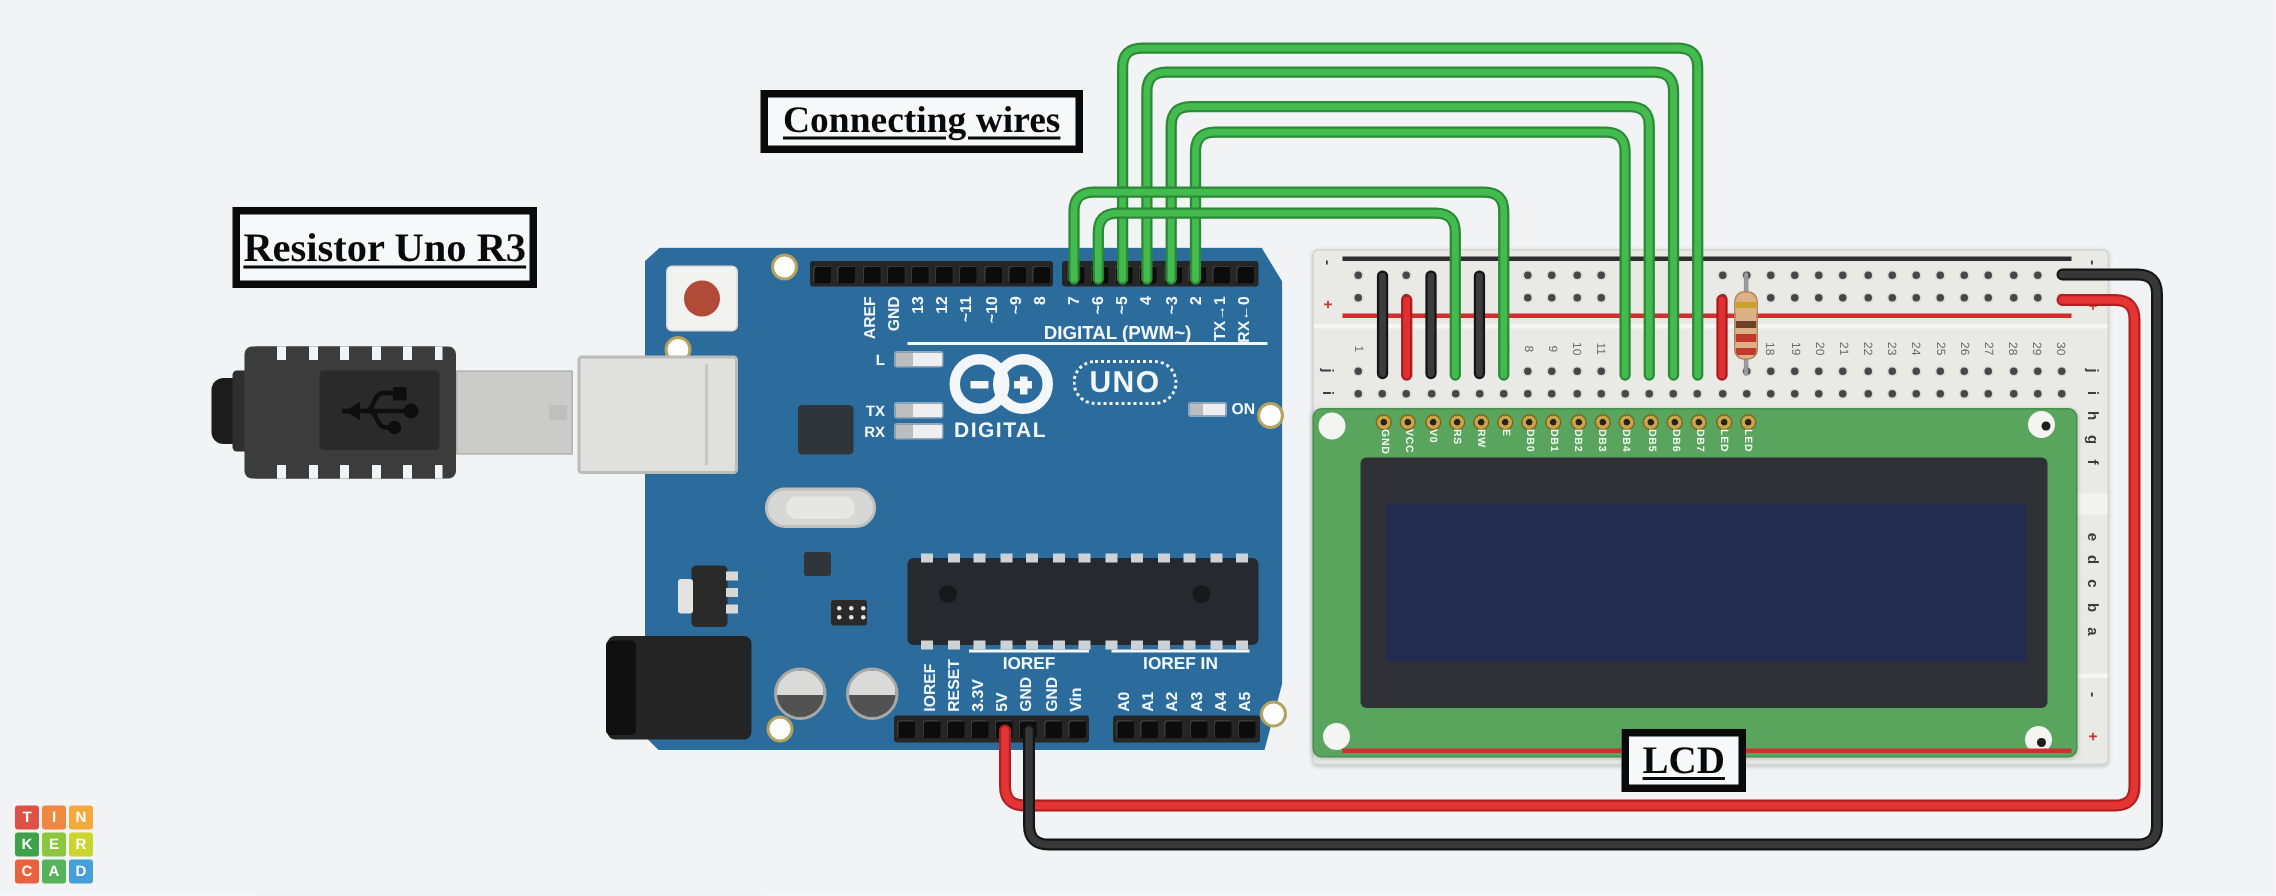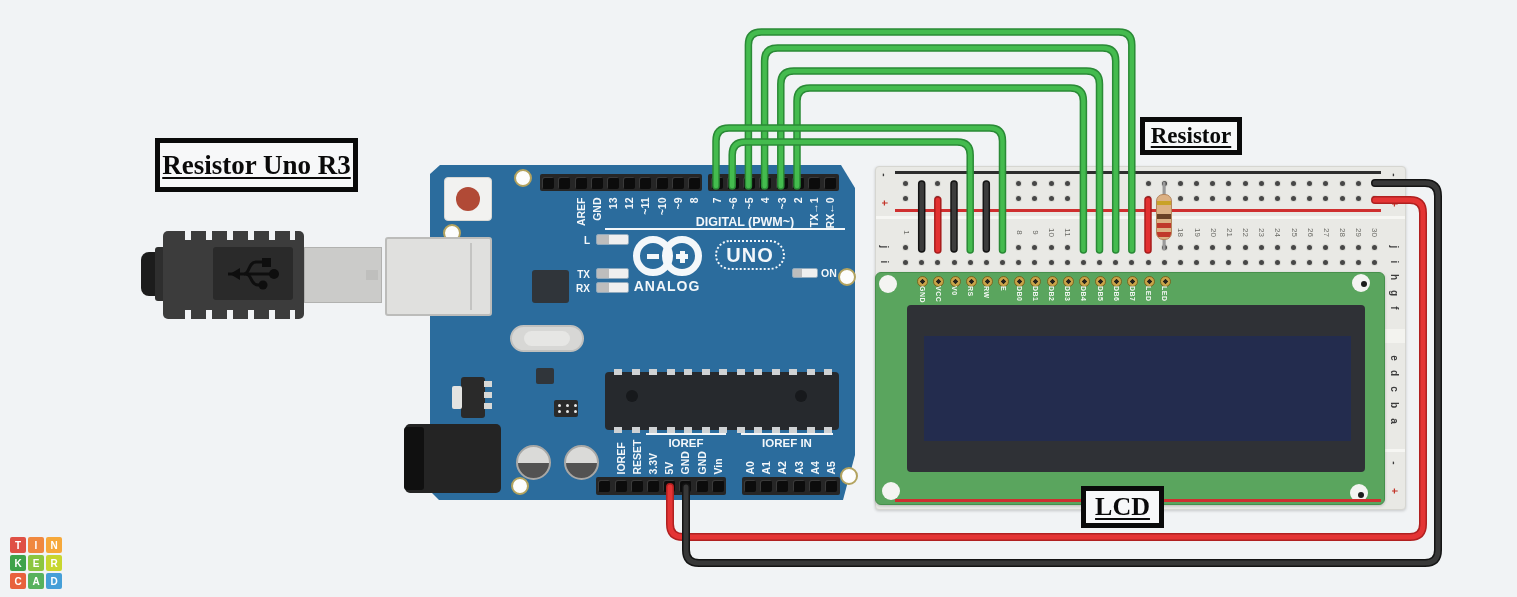--- a/index.html
+++ b/index.html
@@ -325,21 +325,21 @@
   <div class="ledbar" style="left:596px;top:234px;"></div>
   <div class="sil" style="left:560px;top:269px;width:30px;text-align:right;font-size:10px;">TX</div>
   <div class="ledbar" style="left:596px;top:268px;"></div>
   <div class="sil" style="left:560px;top:283px;width:30px;text-align:right;font-size:10px;">RX</div>
   <div class="ledbar" style="left:596px;top:282px;"></div>
   <div class="ring" style="left:633px;top:236px;"></div>
   <div class="ring" style="left:662px;top:236px;"></div>
   <div class="wline" style="left:647px;top:254px;width:12px;height:5px;"></div>
   <div class="wline" style="left:676px;top:254px;width:12px;height:5px;"></div>
   <div class="wline" style="left:679.5px;top:250.5px;width:5px;height:12px;"></div>
-  <div class="sil" style="left:607px;top:278px;width:120px;text-align:center;font-size:14px;letter-spacing:1px;">ANALOG</div>
+  <div class="sil" style="left:607px;top:278px;width:120px;text-align:center;font-size:14px;letter-spacing:1px;">DIGITAL</div>
   <div class="sil" style="left:715px;top:240px;width:70px;height:30px;border:2px dotted #f3f7fa;border-radius:16px;display:flex;align-items:center;justify-content:center;font-size:20px;letter-spacing:1px;box-sizing:border-box;">
       <span>UNO</span>
     </div>
   <div class="ledbar" style="left:792px;top:268px;width:26px;height:10px;"></div>
   <div class="sil" style="left:821px;top:267px;font-size:10.5px;">ON</div>
   <div class="sil" style="left:646px;top:437px;width:80px;text-align:center;font-size:11.5px;">IOREF</div>
   <div class="wline" style="left:646px;top:433px;width:80px;height:2px;"></div>
   <div class="sil" style="left:728px;top:437px;width:118px;text-align:center;font-size:11.5px;">IOREF IN</div>
   <div class="wline" style="left:741px;top:433px;width:92px;height:2px;"></div>
 
@@ -493,22 +493,22 @@
       <path d="M 670 487 V 524 Q 670 537 683 537 H 1410 Q 1423 537 1423 524 V 213 Q 1423 200 1410 200 H 1375" stroke="#e43434" stroke-width="5" fill="none" stroke-linecap="round" stroke-linejoin="round"></path>
       <path d="M 686 487 V 550 Q 686 563 699 563 H 1425 Q 1438 563 1438 550 V 196 Q 1438 183 1425 183 H 1375" stroke="#141414" stroke-width="8" fill="none" stroke-linecap="round" stroke-linejoin="round"></path>
       <path d="M 686 487 V 550 Q 686 563 699 563 H 1425 Q 1438 563 1438 550 V 196 Q 1438 183 1425 183 H 1375" stroke="#383838" stroke-width="5" fill="none" stroke-linecap="round" stroke-linejoin="round"></path>
     </svg>
 
   <div id="resistor-body"></div>
 
   <div class="labelbox" style="left:155px;top:138px;width:203px;height:54px;font-size:27px;">
       <span>Resistor Uno R3</span>
     </div>
-  <div class="labelbox" style="left:1140px;top:117px;width:102px;height:38px;font-size:23px;">
-      <span>Resistor</span>
+  <div class="labelbox" style="left:507px;top:60px;width:215px;height:42px;font-size:25px;">
+      <span>Connecting wires</span>
     </div>
   <div class="labelbox" style="left:1081px;top:486px;width:83px;height:42px;font-size:26px;">
       <span>LCD</span>
     </div>
 
   <div id="logo">
       <div style="background: rgb(223, 80, 69);">T</div>
       <div style="background: rgb(240, 136, 63);">I</div>
       <div style="background: rgb(246, 168, 58);">N</div>
       <div style="background: rgb(63, 162, 74);">K</div>

